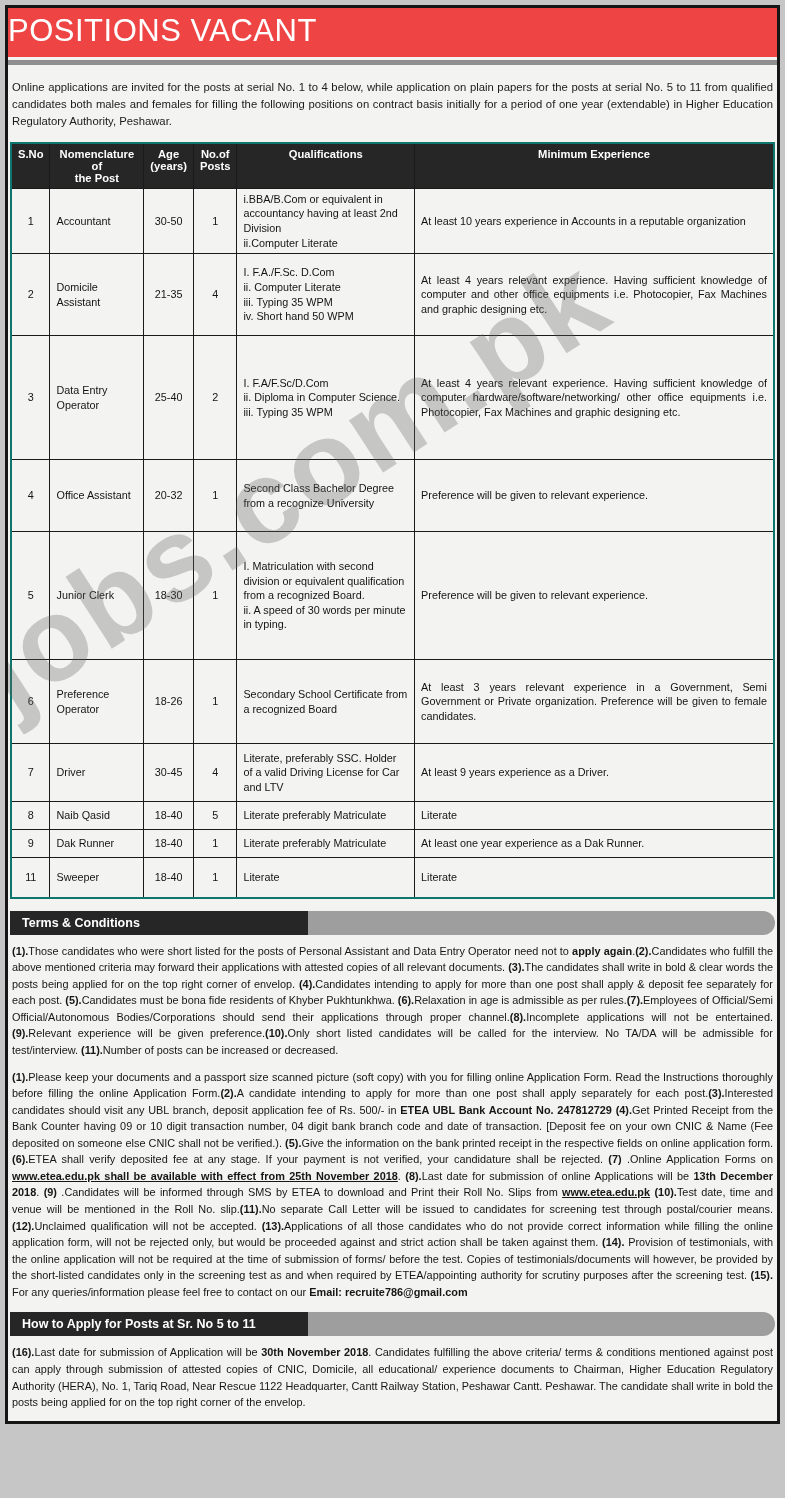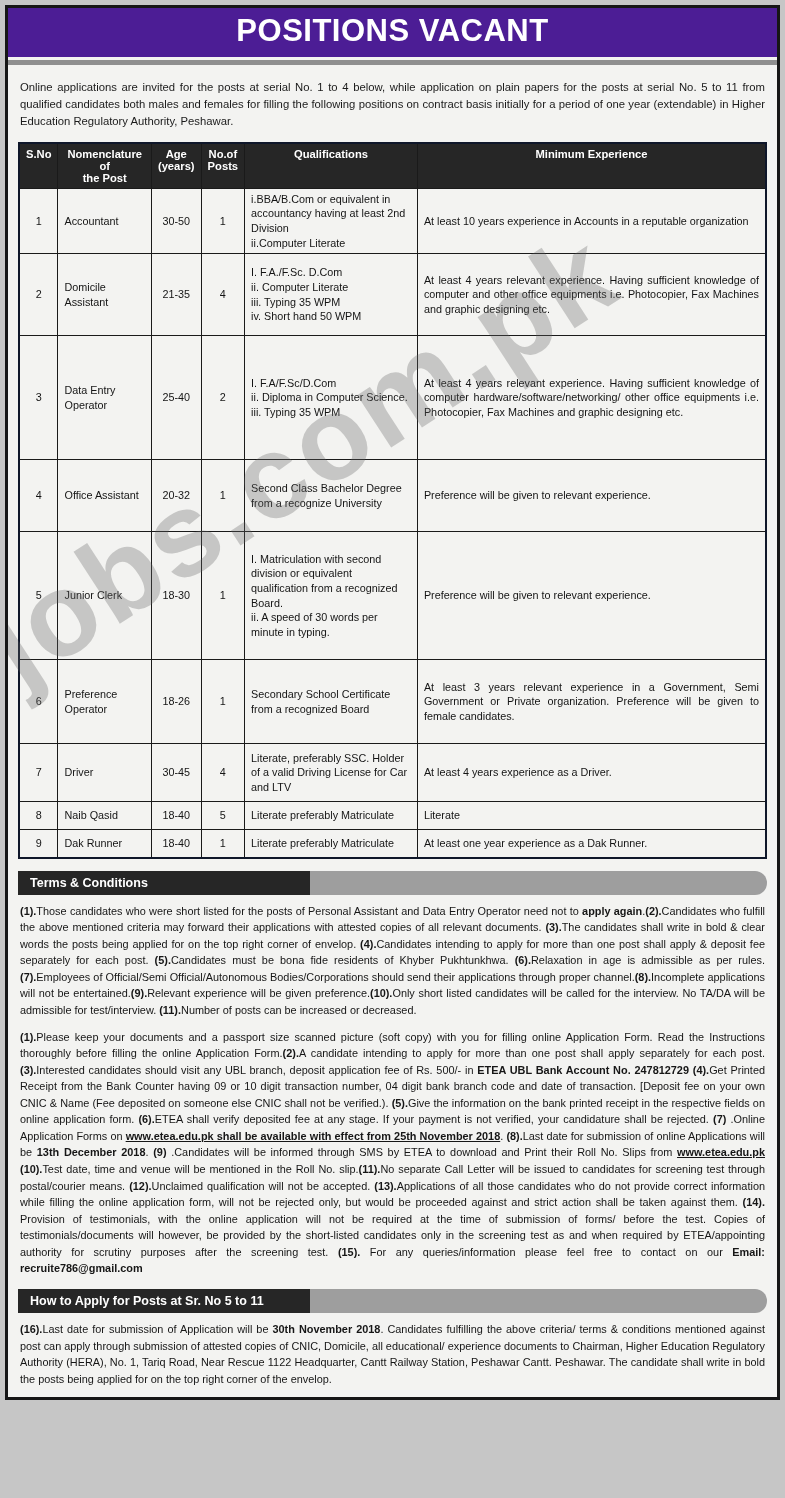--- a/index.html
+++ b/index.html
@@ -11,34 +11,34 @@
   .ad {
     width:775px;
     margin:5px auto 0;
     background:#f3f3f1;
     border:3px solid #161616;
     box-sizing:border-box;
     position:relative;
     overflow:hidden;
   }
   .title-bar {
-    background:#4c1d95;
+    background:#ef4444;
     color:#ffffff;
-    text-align:center;
+    text-align:left;
     font-size:31px;
-    font-weight:bold;
+    font-weight:normal;
     letter-spacing:0.5px;
     padding:5px 0 8px;
   }
   .title-divider {
     height:5px;
     background:#8f8f8f;
     border-top:3px solid #f3f3f1;
   }
-  .content { padding:8px 10px 0; position:relative; }
+  .content { padding:8px 2px 0; position:relative; }
   .intro {
     font-size:11.3px;
     line-height:1.5;
     text-align:justify;
     color:#1b1b1b;
     margin:6px 2px 12px;
   }
   .table-wrap { position:relative; }
   .watermark {
     position:absolute;
@@ -50,21 +50,21 @@
     font-weight:bold;
     letter-spacing:3px;
     color:rgba(95,95,95,0.30);
     white-space:nowrap;
     pointer-events:none;
     z-index:5;
   }
   table.posts {
     width:100%;
     border-collapse:collapse;
-    border:2px solid #0f172a;
+    border:2px solid #0f766e;
   }
   table.posts th {
     background:#262626;
     color:#ffffff;
     font-size:11.2px;
     font-weight:bold;
     text-align:center;
     vertical-align:top;
     padding:4px 6px;
     border:1px solid #1a1a1a;
@@ -203,38 +203,46 @@
             <td class="c-num">1</td>
             <td class="c-qual">Secondary School Certificate from a recognized Board</td>
             <td class="c-exp">At least 3 years relevant experience in a Government, Semi Government or Private organization. Preference will be given to female candidates.</td>
           </tr>
           <tr>
             <td class="c-sno">7</td>
             <td class="c-post">Driver</td>
             <td class="c-age">30-45</td>
             <td class="c-num">4</td>
             <td class="c-qual">Literate, preferably SSC. Holder of a valid Driving License for Car and LTV</td>
-            <td class="c-exp">At least 4 years experience as a Driver.</td>
+            <td class="c-exp">At least 9 years experience as a Driver.</td>
           </tr>
           <tr>
             <td class="c-sno">8</td>
             <td class="c-post">Naib Qasid</td>
             <td class="c-age">18-40</td>
             <td class="c-num">5</td>
             <td class="c-qual">Literate preferably Matriculate</td>
             <td class="c-exp">Literate</td>
           </tr>
           <tr>
             <td class="c-sno">9</td>
             <td class="c-post">Dak Runner</td>
             <td class="c-age">18-40</td>
             <td class="c-num">1</td>
             <td class="c-qual">Literate preferably Matriculate</td>
             <td class="c-exp">At least one year experience as a Dak Runner.</td>
           </tr>
+          <tr>
+            <td class="c-sno">11</td>
+            <td class="c-post">Sweeper</td>
+            <td class="c-age">18-40</td>
+            <td class="c-num">1</td>
+            <td class="c-qual">Literate</td>
+            <td class="c-exp">Literate</td>
+          </tr>
         </tbody>
       </table>
     </div>
 
     <div class="section-bar">
       <span class="dark">Terms &amp; Conditions</span>
     </div>
     <p class="section-text"><b>(1).</b>Those candidates who were short listed for the posts of Personal Assistant and Data Entry Operator need not to <b>apply again</b>.<b>(2).</b>Candidates who fulfill the above mentioned criteria may forward their applications with attested copies of all relevant documents. <b>(3).</b>The candidates shall write in bold &amp; clear words the posts being applied for on the top right corner of envelop. <b>(4).</b>Candidates intending to apply for more than one post shall apply &amp; deposit fee separately for each post. <b>(5).</b>Candidates must be bona fide residents of Khyber Pukhtunkhwa. <b>(6).</b>Relaxation in age is admissible as per rules.<b>(7).</b>Employees of Official/Semi Official/Autonomous Bodies/Corporations should send their applications through proper channel.<b>(8).</b>Incomplete applications will not be entertained.<b>(9).</b>Relevant experience will be given preference.<b>(10).</b>Only short listed candidates will be called for the interview. No TA/DA will be admissible for test/interview. <b>(11).</b>Number of posts can be increased or decreased.</p>
 
     <p class="section-text"><b>(1).</b>Please keep your documents and a passport size scanned picture (soft copy) with you for filling online Application Form. Read the Instructions thoroughly before filling the online Application Form.<b>(2).</b>A candidate intending to apply for more than one post shall apply separately for each post.<b>(3).</b>Interested candidates should visit any UBL branch, deposit application fee of Rs. 500/- in <b>ETEA UBL Bank Account No. 247812729</b> <b>(4).</b>Get Printed Receipt from the Bank Counter having 09 or 10 digit transaction number, 04 digit bank branch code and date of transaction. [Deposit fee on your own CNIC &amp; Name (Fee deposited on someone else CNIC shall not be verified.). <b>(5).</b>Give the information on the bank printed receipt in the respective fields on online application form. <b>(6).</b>ETEA shall verify deposited fee at any stage. If your payment is not verified, your candidature shall be rejected. <b>(7)</b> .Online Application Forms on <b><u>www.etea.edu.pk shall be available with effect from 25th November 2018</u></b>. <b>(8).</b>Last date for submission of online Applications will be <b>13th December 2018</b>. <b>(9)</b> .Candidates will be informed through SMS by ETEA to download and Print their Roll No. Slips from <b><u>www.etea.edu.pk</u></b> <b>(10).</b>Test date, time and venue will be mentioned in the Roll No. slip.<b>(11).</b>No separate Call Letter will be issued to candidates for screening test through postal/courier means. <b>(12).</b>Unclaimed qualification will not be accepted. <b>(13).</b>Applications of all those candidates who do not provide correct information while filling the online application form, will not be rejected only, but would be proceeded against and strict action shall be taken against them. <b>(14).</b> Provision of testimonials, with the online application will not be required at the time of submission of forms/ before the test. Copies of testimonials/documents will however, be provided by the short-listed candidates only in the screening test as and when required by ETEA/appointing authority for scrutiny purposes after the screening test. <b>(15).</b> For any queries/information please feel free to contact on our <b>Email: recruite786@gmail.com</b></p>

